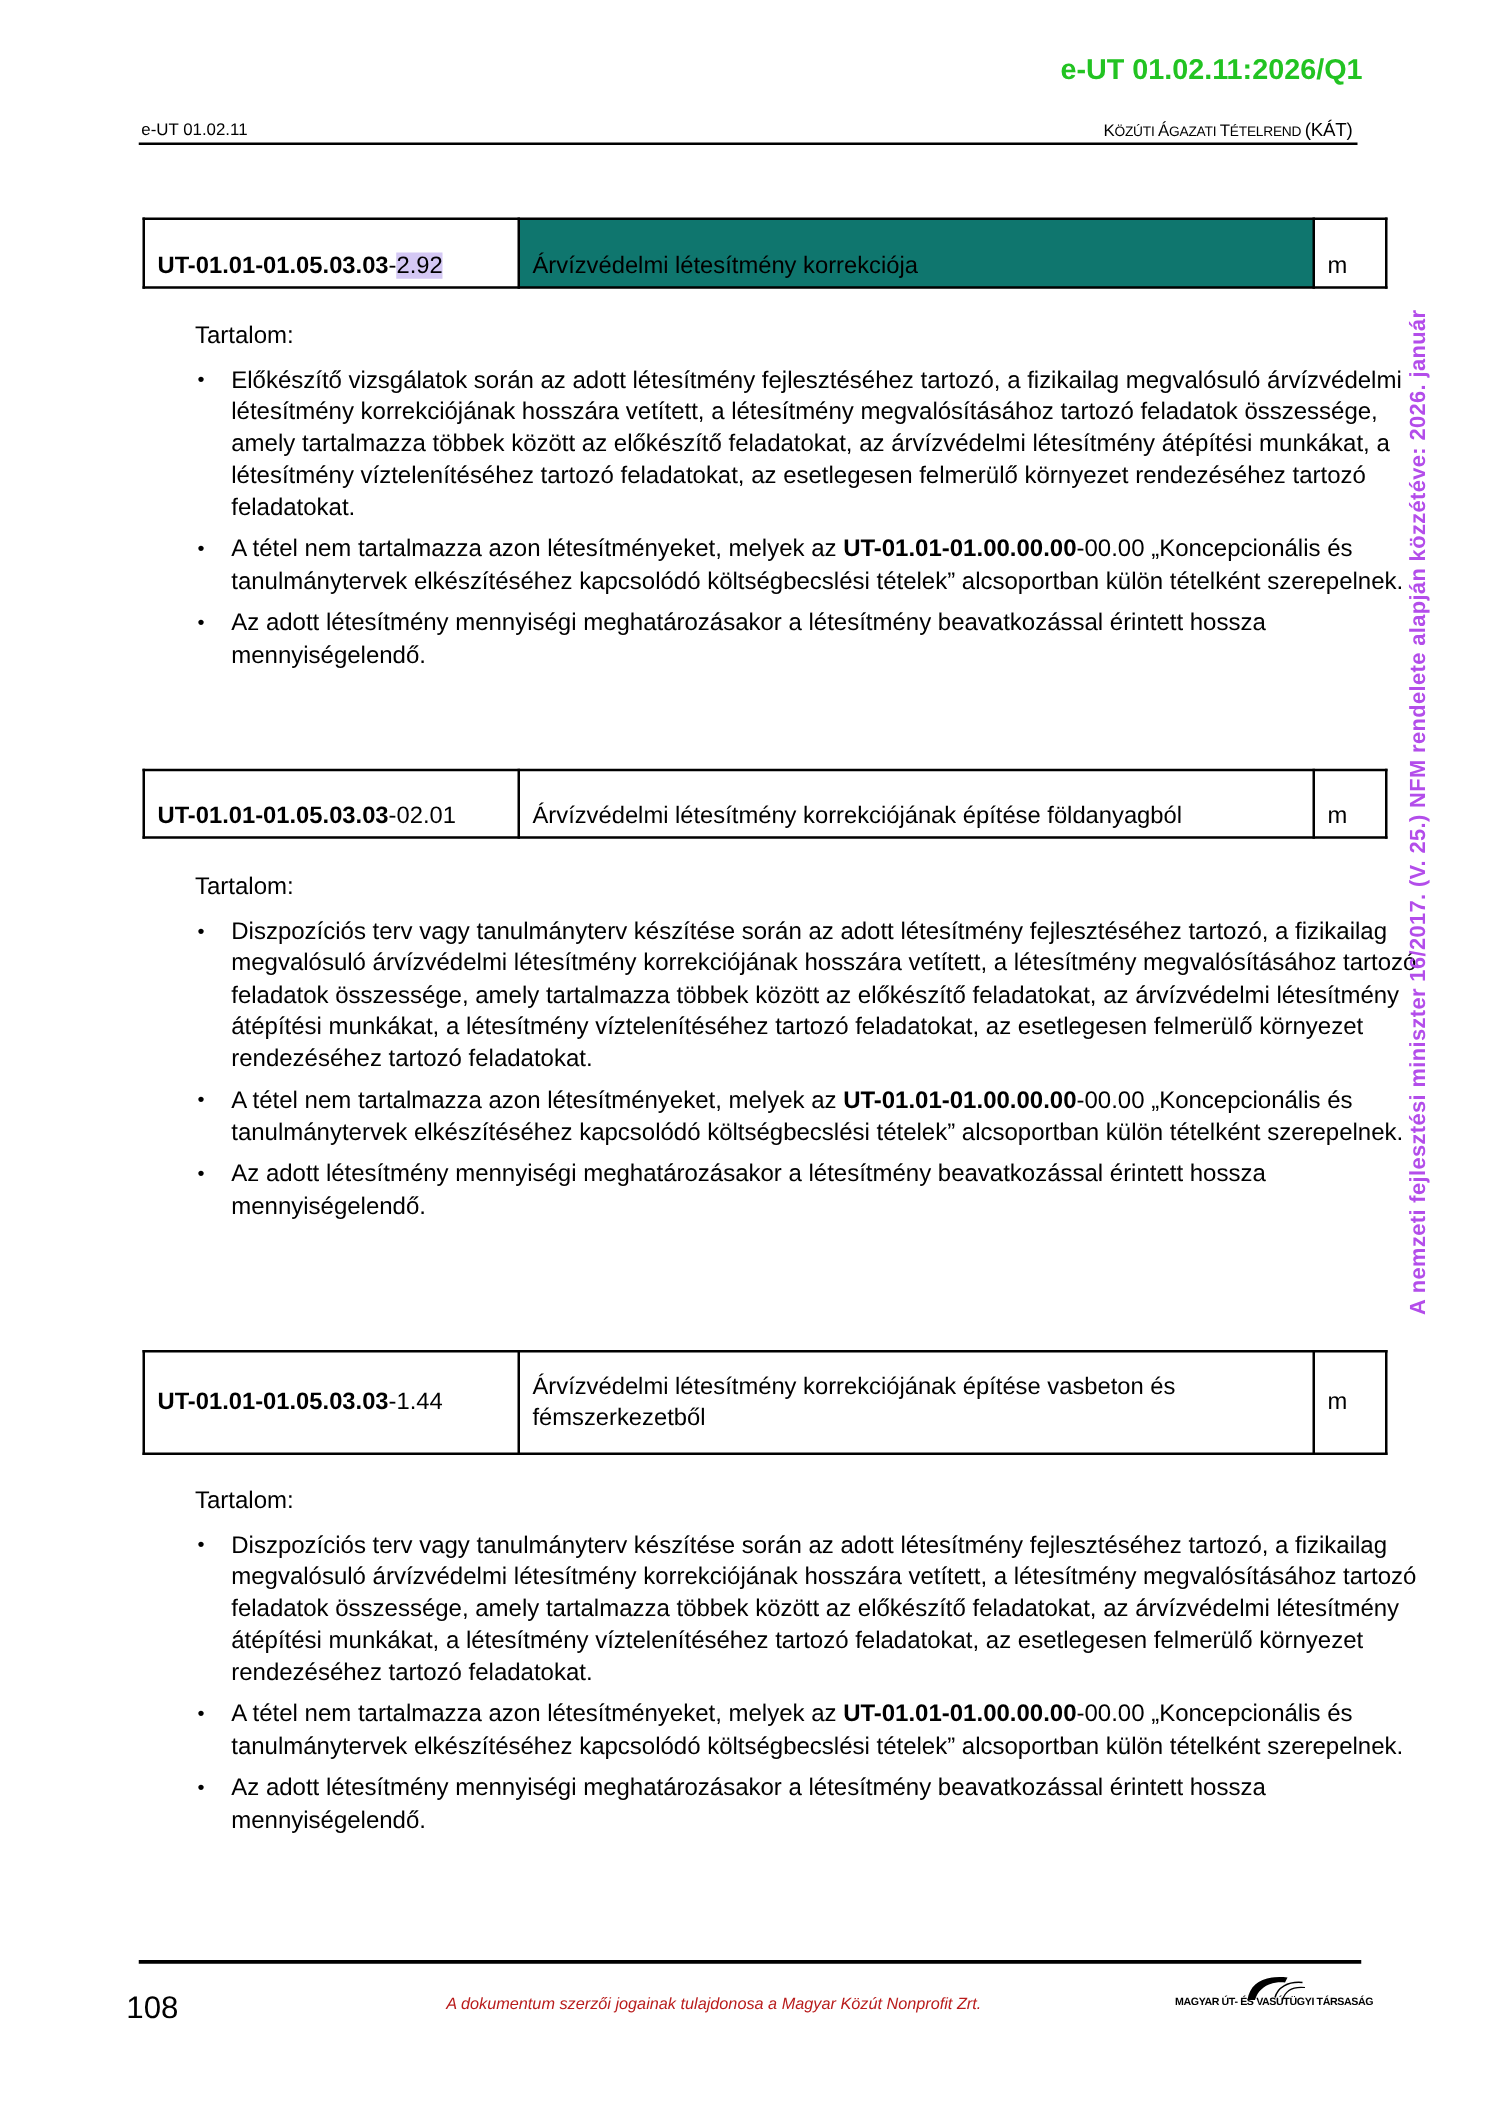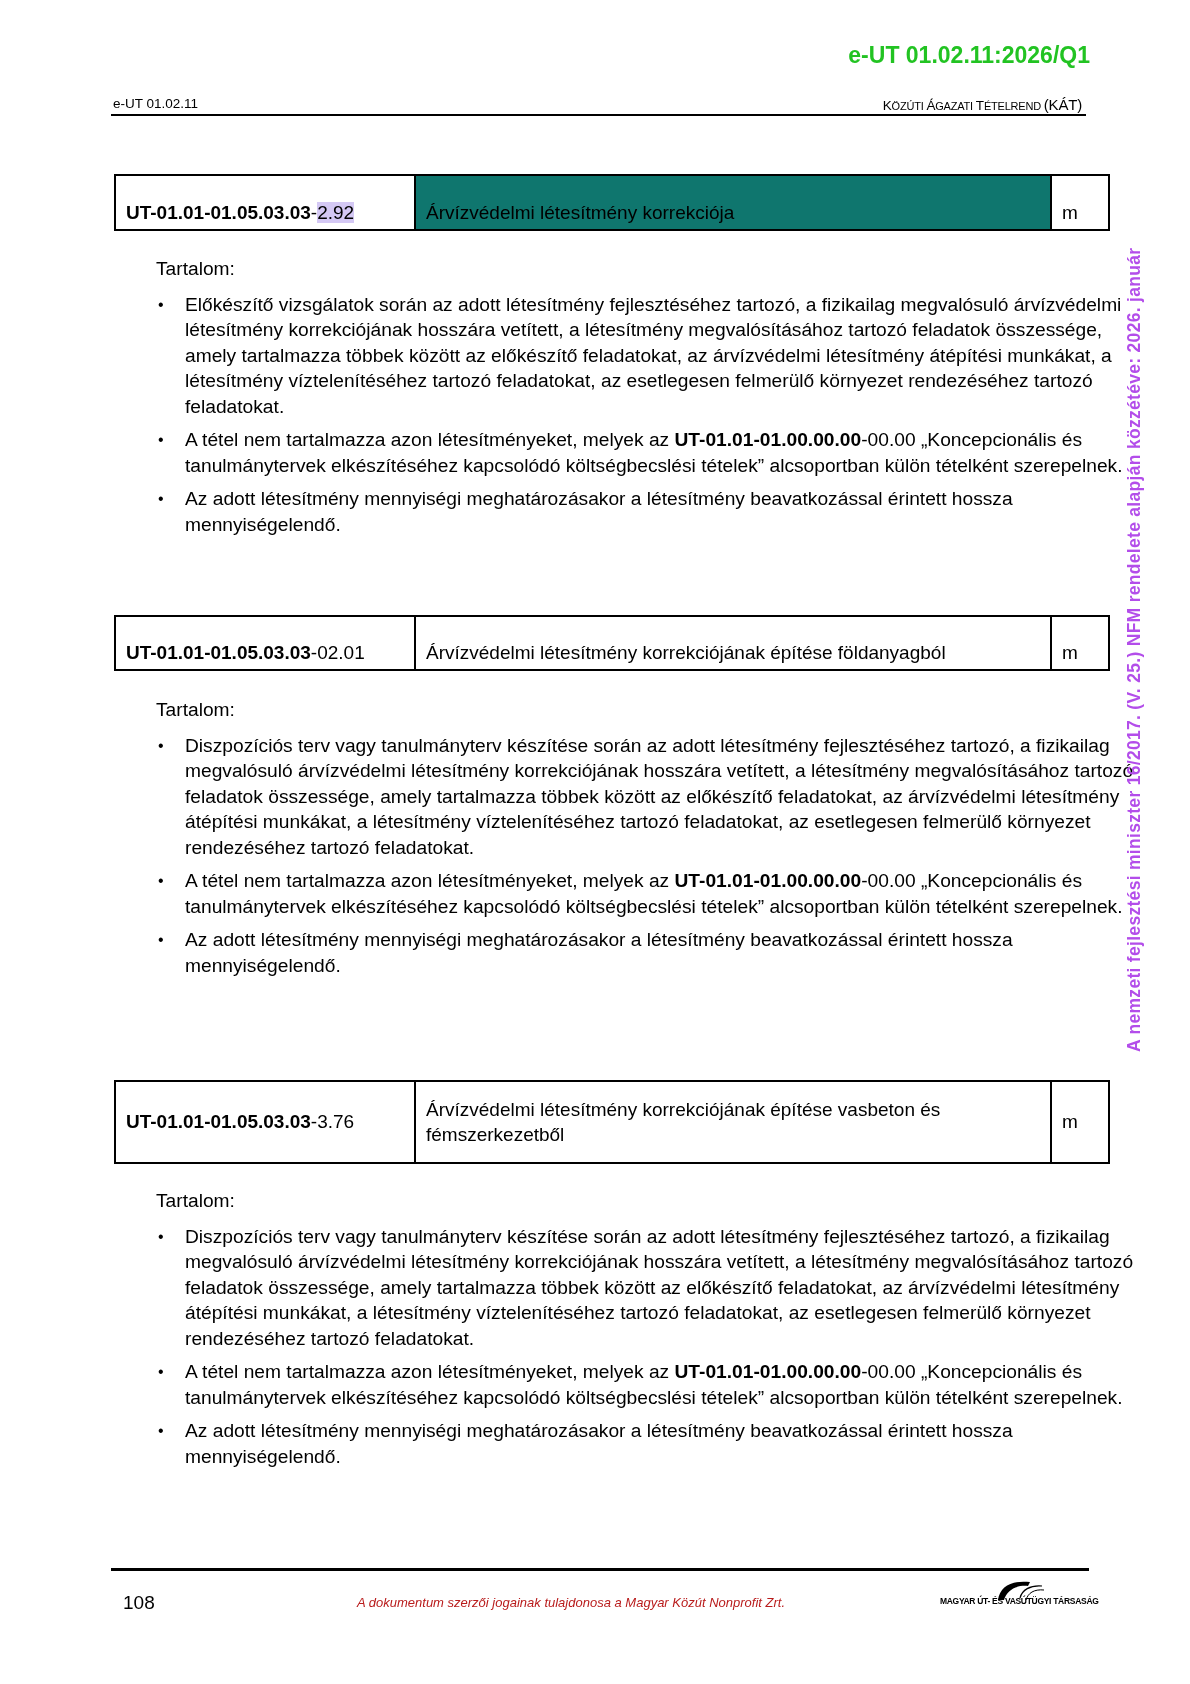--- a/index.html
+++ b/index.html
@@ -43,21 +43,21 @@
   .section li b { font-weight: bold; }
 
   .watermark {
     position: absolute; left: 1124px; top: 1052px;
     transform: rotate(-90deg); transform-origin: 0 0;
     white-space: nowrap; font-weight: bold; font-size: 17.5px; color: #b34dea;
     letter-spacing: 0.3px;
   }
 
   .footer-line { position: absolute; left: 111px; top: 1568px; width: 978px; height: 3px; background: #000; }
-  .page-number { position: absolute; left: 123px; top: 1592px; font-size: 19px; }
+  .page-number { position: absolute; left: 101px; top: 1592px; font-size: 25px; }
   .copyright { position: absolute; left: 357px; top: 1595px; font-size: 13px; font-style: italic; color: #b91c1c; }
   .logo { position: absolute; left: 940px; top: 1576px; width: 150px; height: 44px; }
   .logo .logo-text { position: absolute; left: 0; top: 20px; font-size: 8.5px; font-weight: bold; letter-spacing: -0.3px; white-space: nowrap; }
   .logo svg { position: absolute; left: 50px; top: 0; }
 </style>
 </head>
 <body>
 
 <div class="doc-code-title">e-UT 01.02.11:2026/Q1</div>
 
@@ -98,21 +98,21 @@
   <ul>
     <li><span class="bullet">•</span><span>Diszpozíciós terv vagy tanulmányterv készítése során az adott létesítmény fejlesztéséhez tartozó, a fizikailag megvalósuló árvízvédelmi létesítmény korrekciójának hosszára vetített, a létesítmény megvalósításához tartozó feladatok összessége, amely tartalmazza többek között az előkészítő feladatokat, az árvízvédelmi létesítmény átépítési munkákat, a létesítmény víztelenítéséhez tartozó feladatokat, az esetlegesen felmerülő környezet rendezéséhez tartozó feladatokat.</span></li>
     <li><span class="bullet">•</span><span>A tétel nem tartalmazza azon létesítményeket, melyek az </span><b>UT-01.01-01.00.00.00</b><span>-00.00 „Koncepcionális és tanulmánytervek elkészítéséhez kapcsolódó költségbecslési tételek” alcsoportban külön tételként szerepelnek.</span></li>
     <li><span class="bullet">•</span><span>Az adott létesítmény mennyiségi meghatározásakor a létesítmény beavatkozással érintett hossza mennyiségelendő.</span></li>
   </ul>
 </div>
 
 <table class="item-table tall" style="top:1080px; height:84px;">
   <tbody>
       <tr>
-    <td class="code"><span class="code-bold">UT-01.01-01.05.03.03</span><span>-3.76</span></td>
+    <td class="code"><span class="code-bold">UT-01.01-01.05.03.03</span><span>-1.44</span></td>
     <td class="name" style="line-height:25px;border-radius:12px;">Árvízvédelmi létesítmény korrekciójának építése vasbeton és fémszerkezetből</td>
     <td class="unit">m</td>
   </tr>
 </tbody>
   </table>
 <div class="section" style="top:1188px;">
   <div class="tartalom">Tartalom:</div>
   <ul>
     <li><span class="bullet">•</span><span>Diszpozíciós terv vagy tanulmányterv készítése során az adott létesítmény fejlesztéséhez tartozó, a fizikailag megvalósuló árvízvédelmi létesítmény korrekciójának hosszára vetített, a létesítmény megvalósításához tartozó feladatok összessége, amely tartalmazza többek között az előkészítő feladatokat, az árvízvédelmi létesítmény átépítési munkákat, a létesítmény víztelenítéséhez tartozó feladatokat, az esetlegesen felmerülő környezet rendezéséhez tartozó feladatokat.</span></li>
     <li><span class="bullet">•</span><span>A tétel nem tartalmazza azon létesítményeket, melyek az </span><b>UT-01.01-01.00.00.00</b><span>-00.00 „Koncepcionális és tanulmánytervek elkészítéséhez kapcsolódó költségbecslési tételek” alcsoportban külön tételként szerepelnek.</span></li>

